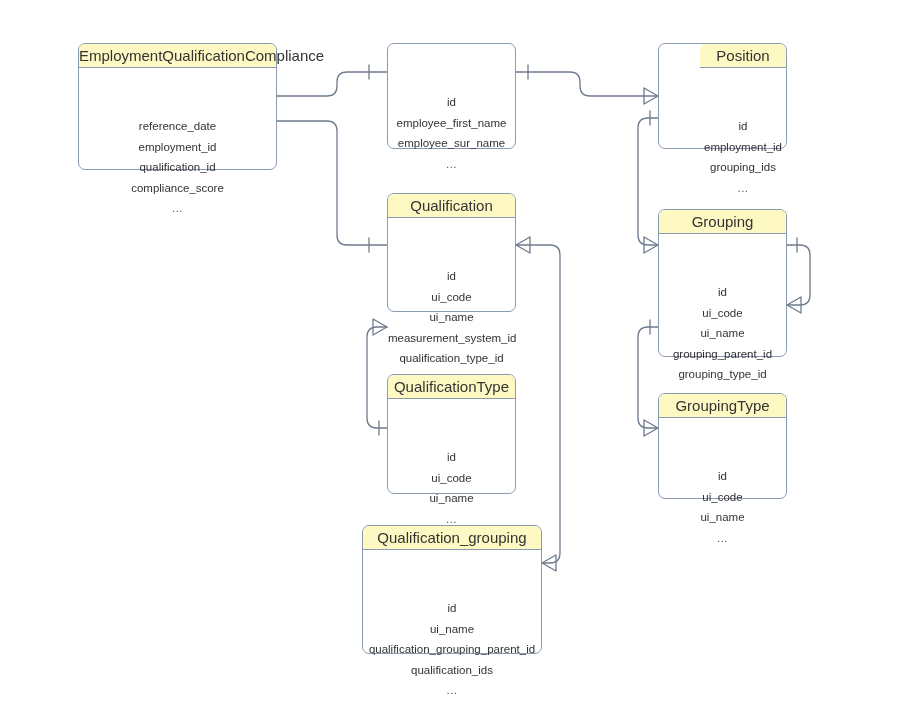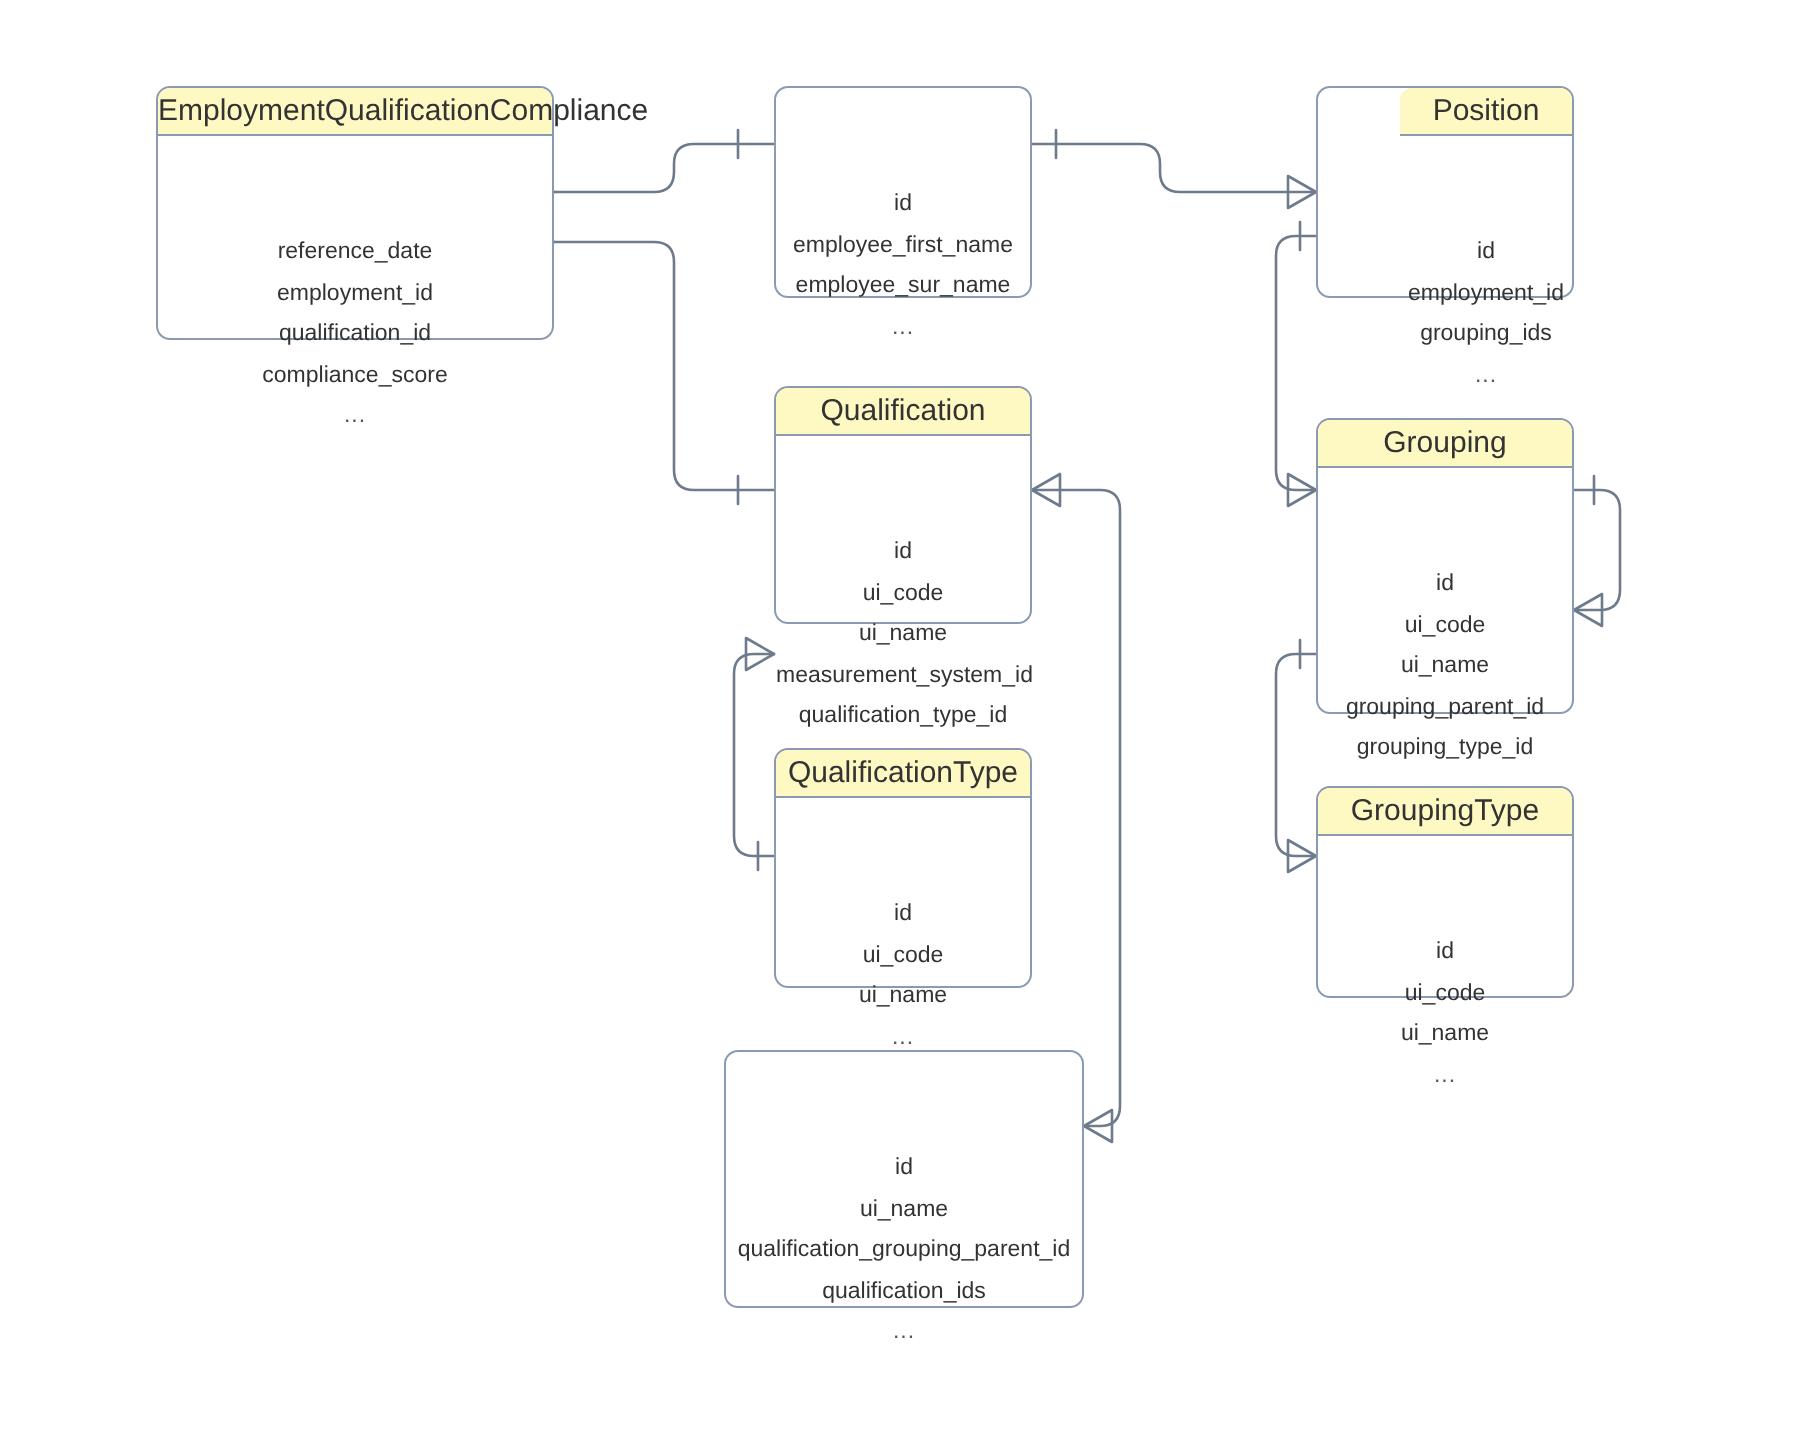--- a/index.html
+++ b/index.html
@@ -204,20 +204,21 @@
   <div class="entity-header">GroupingType</div>
   <div class="entity-fields">
     <div class="field">id</div>
     <div class="field">ui_code</div>
     <div class="field">ui_name</div>
     <div class="field ellipsis">...</div>
   </div>
 </div>
 
 <div class="entity" style="left:362px; top:525px; width:180px; height:129px;">
+  <div class="entity-header">Qualification_grouping</div>
   <div class="entity-fields">
     <div class="field">id</div>
     <div class="field">ui_name</div>
     <div class="field">qualification_grouping_parent_id</div>
     <div class="field">qualification_ids</div>
     <div class="field ellipsis">...</div>
   </div>
 </div>
 
 </body></html>

